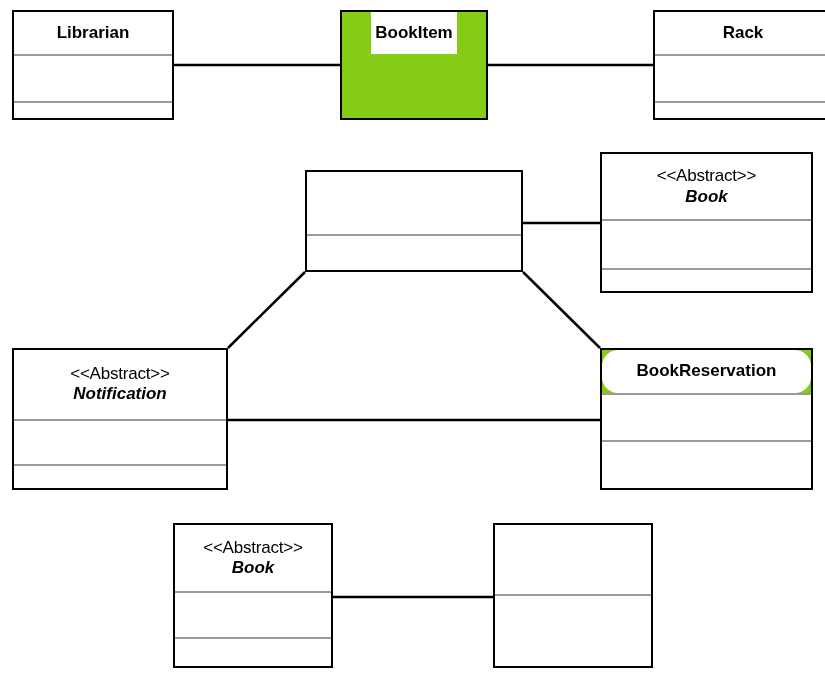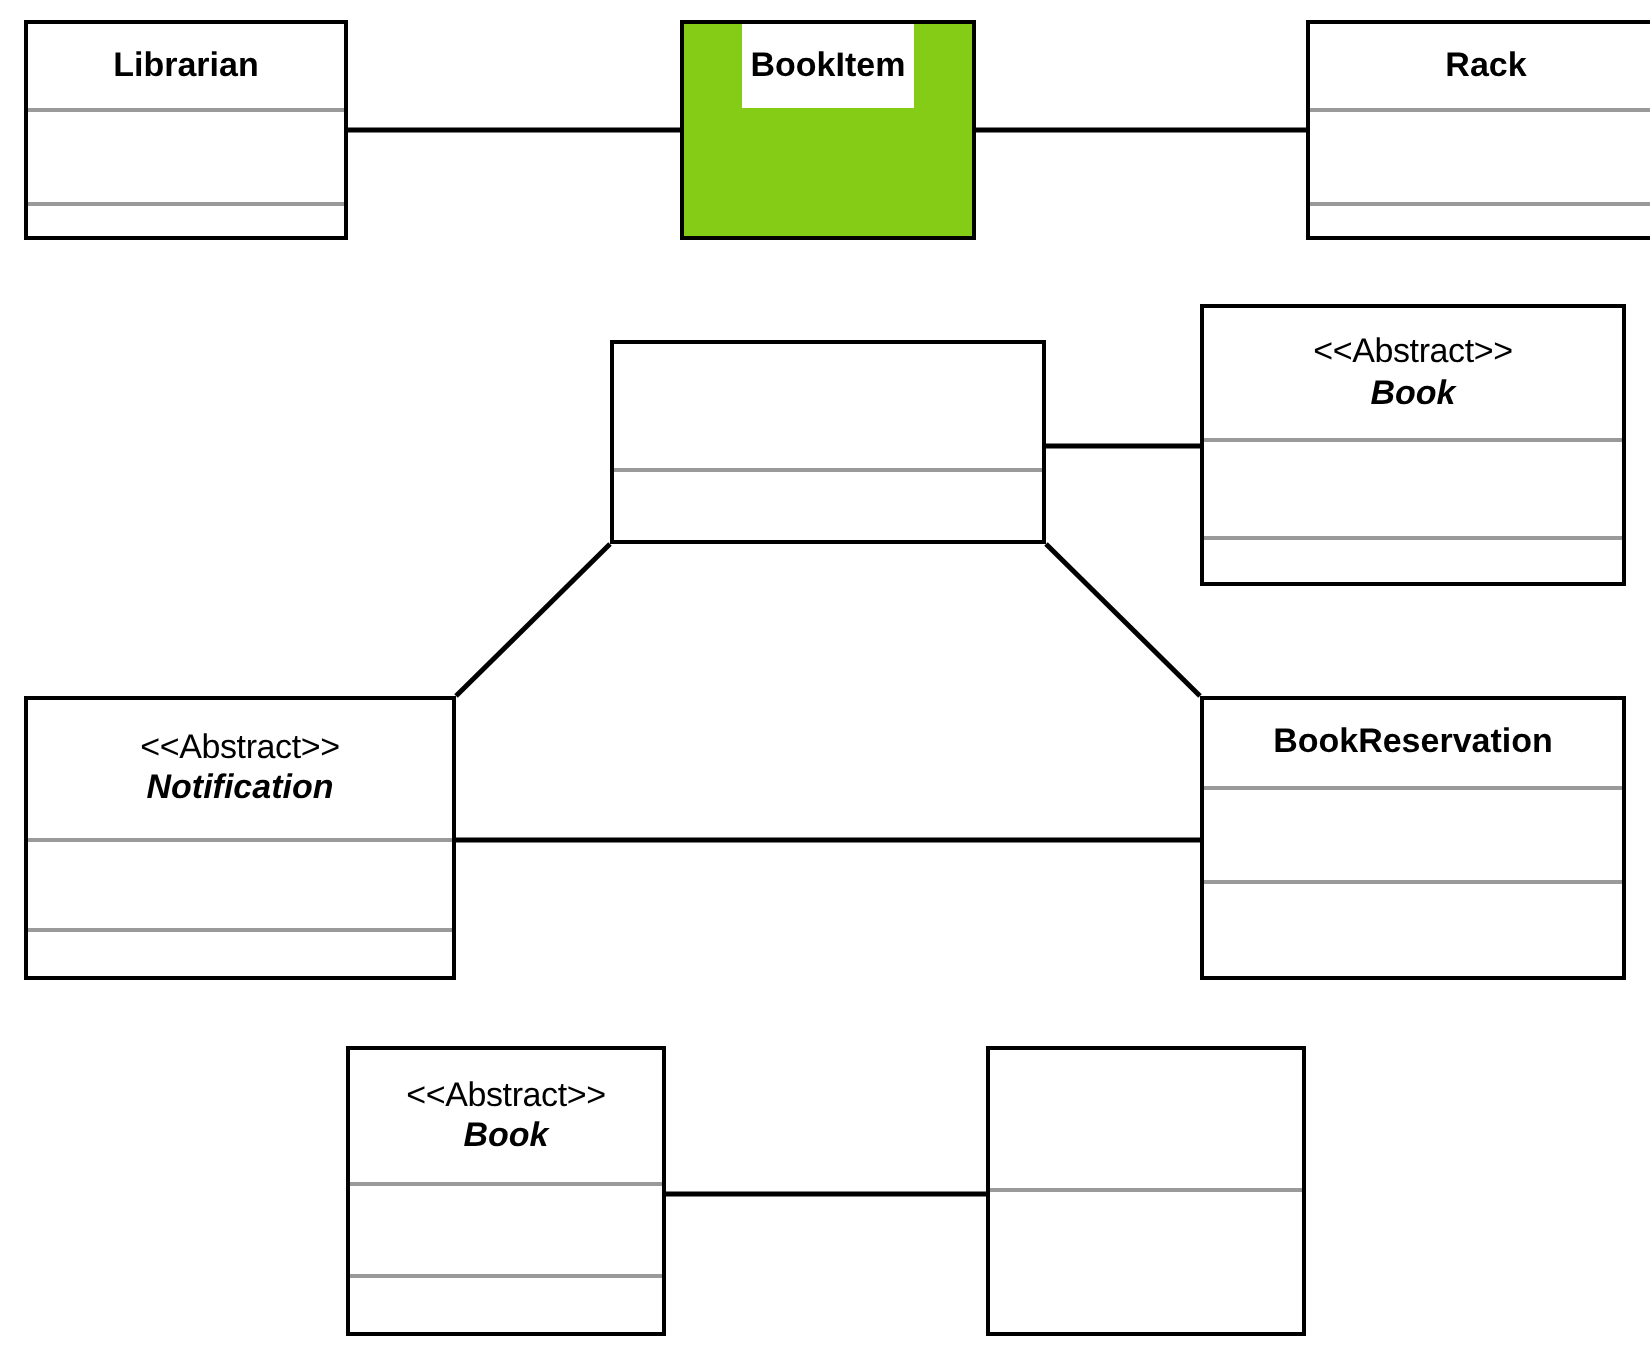--- a/index.html
+++ b/index.html
@@ -118,21 +118,21 @@
     </div>
     <div class="uml-class" style="left: 12px; top: 348px; width: 216px; height: 142px;">
       <div class="compartment header-compartment" style="height: 71px;">
         <div class="stereotype">&lt;&lt;Abstract&gt;&gt;</div>
         <div class="class-name abstract">Notification</div>
       </div>
       <div class="compartment attr-compartment" style="height: 46px;"></div>
       <div class="compartment op-compartment" style="height: 25px;"></div>
     </div>
     <div class="uml-class" style="left: 600px; top: 348px; width: 213px; height: 142px;">
-      <div class="compartment header-compartment" style="height: 44px;">
+      <div class="compartment header-compartment" style="height: 44px; border-radius: 16px;">
         <div class="class-name">BookReservation</div>
       </div>
       <div class="compartment attr-compartment" style="height: 49px;"></div>
       <div class="compartment op-compartment" style="height: 49px;"></div>
     </div>
     <div class="uml-class" style="left: 173px; top: 523px; width: 160px; height: 145px;">
       <div class="compartment header-compartment" style="height: 68px;">
         <div class="stereotype">&lt;&lt;Abstract&gt;&gt;</div>
         <div class="class-name abstract">Book</div>
       </div>

